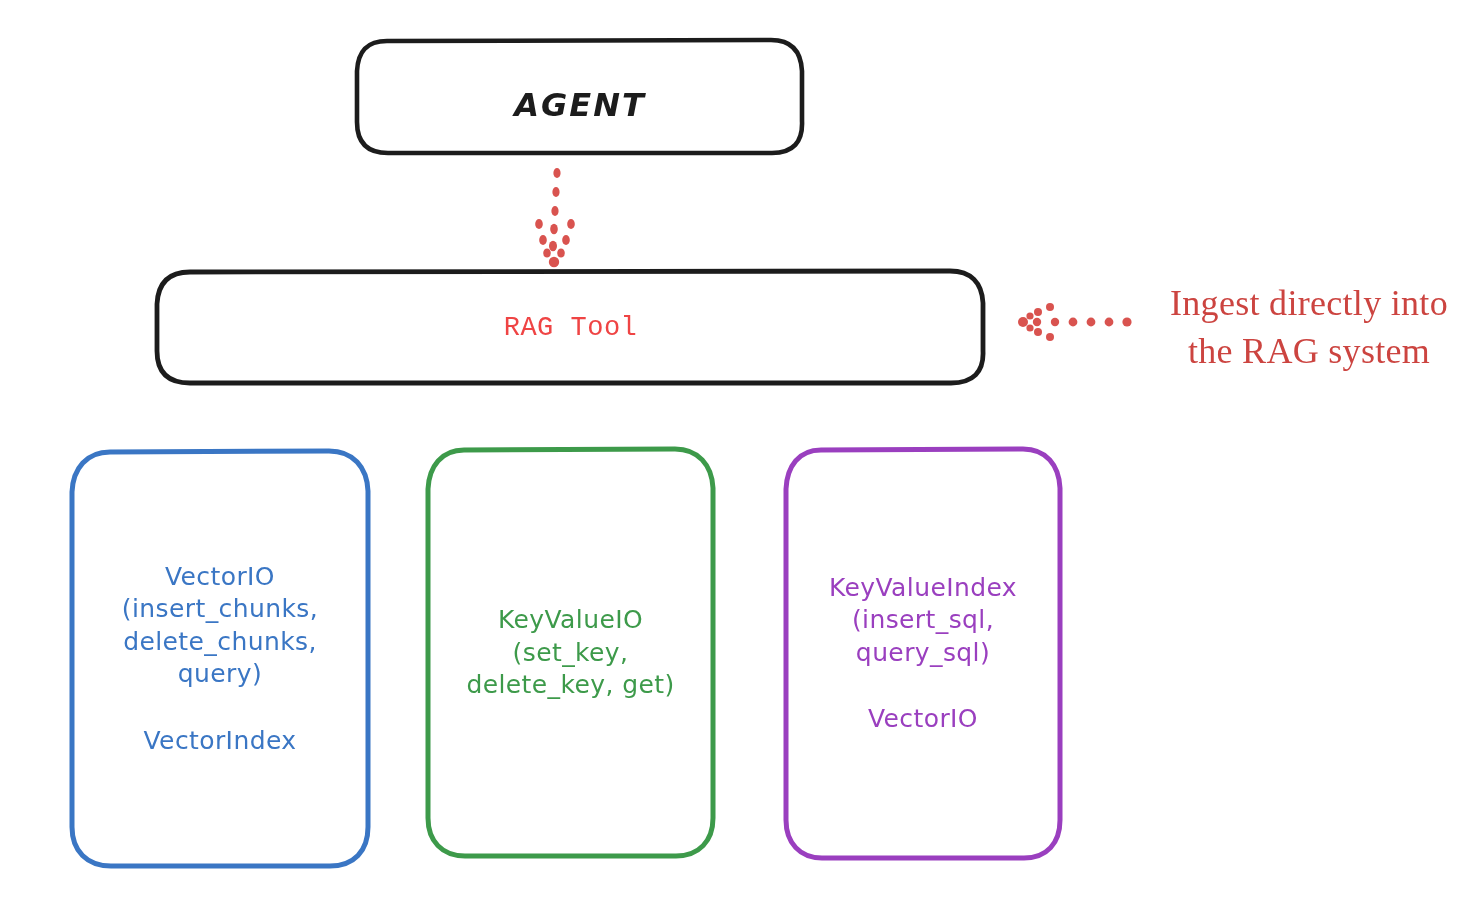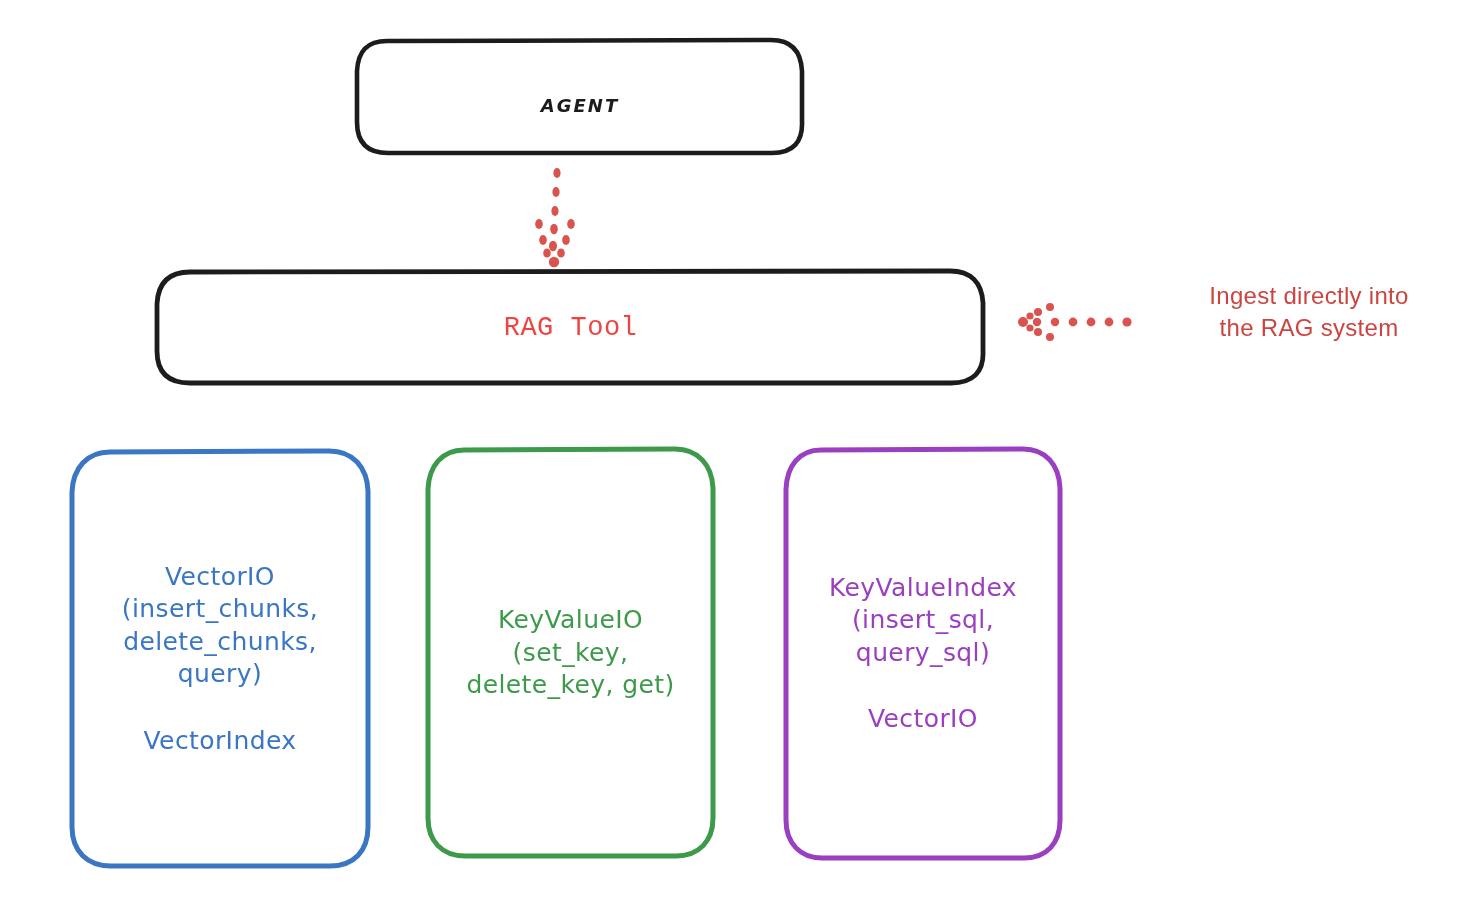--- a/index.html
+++ b/index.html
@@ -33,21 +33,21 @@
   }
   
   #agent-node {
     left: 357px;
     top: 40px;
     width: 446px;
     height: 114px;
   }
   #agent-label {
     font-family: "DejaVu Sans", sans-serif;
-    font-size: 18px;
+    font-size: 32px;
     font-style: italic;
     font-weight: 600;
     letter-spacing: 2px;
     color: #1c1c1c;
     margin-top: 16px;
   }
   
   #ragtool-node {
     left: 157px;
     top: 271px;
@@ -101,22 +101,22 @@
   #relationalio-node .io-api,
   #relationalio-node .io-index { color: #9a3fbf; }
 
   
   #ingest-note {
     position: absolute;
     left: 1144px;
     top: 280px;
     width: 330px;
     text-align: center;
-    font-family: Liberation Sans, sans-serif;
-    font-size: 24px;
+    font-family: Liberation Serif, serif;
+    font-size: 36px;
     line-height: 1.32;
     white-space: pre-line;
     color: #cc4440;
     letter-spacing: 0.3px;
   }
   svg { overflow: visible; }
 </style>
 </head>
 <body>
 

